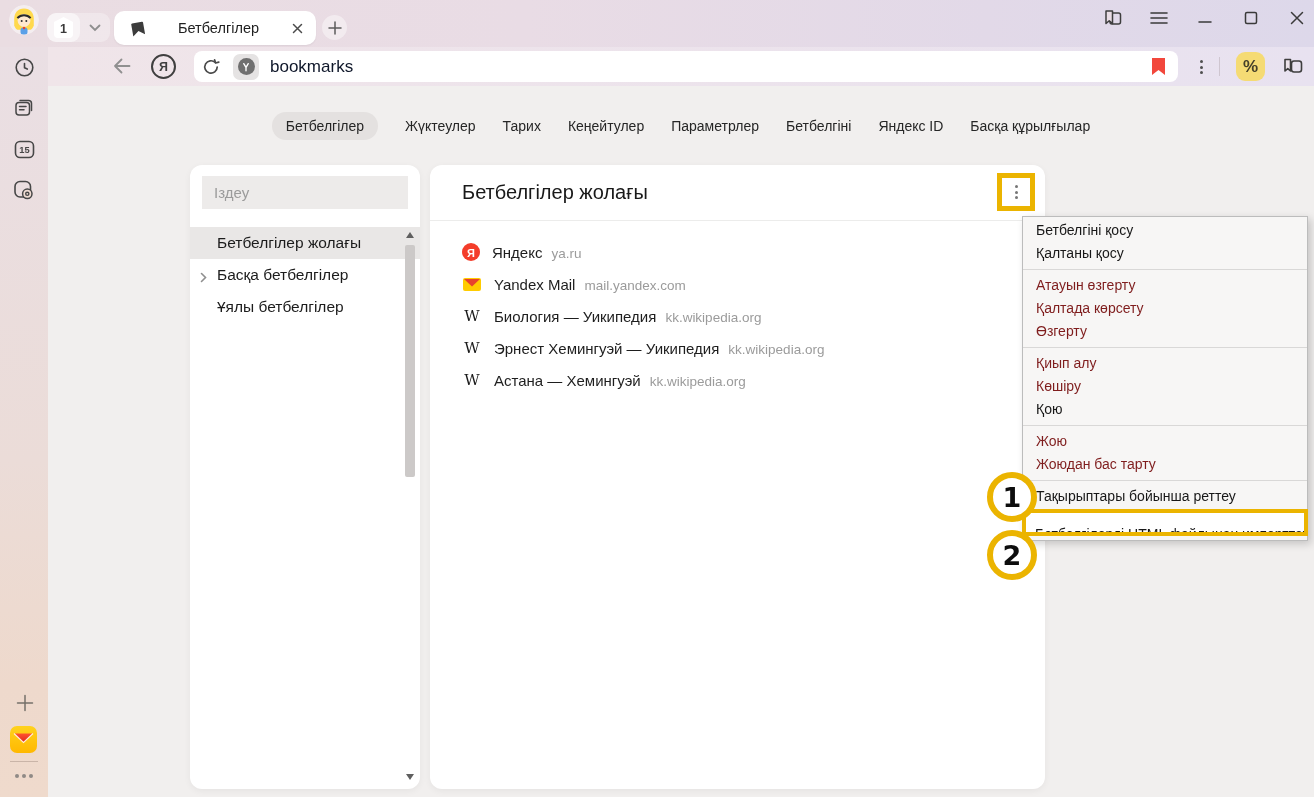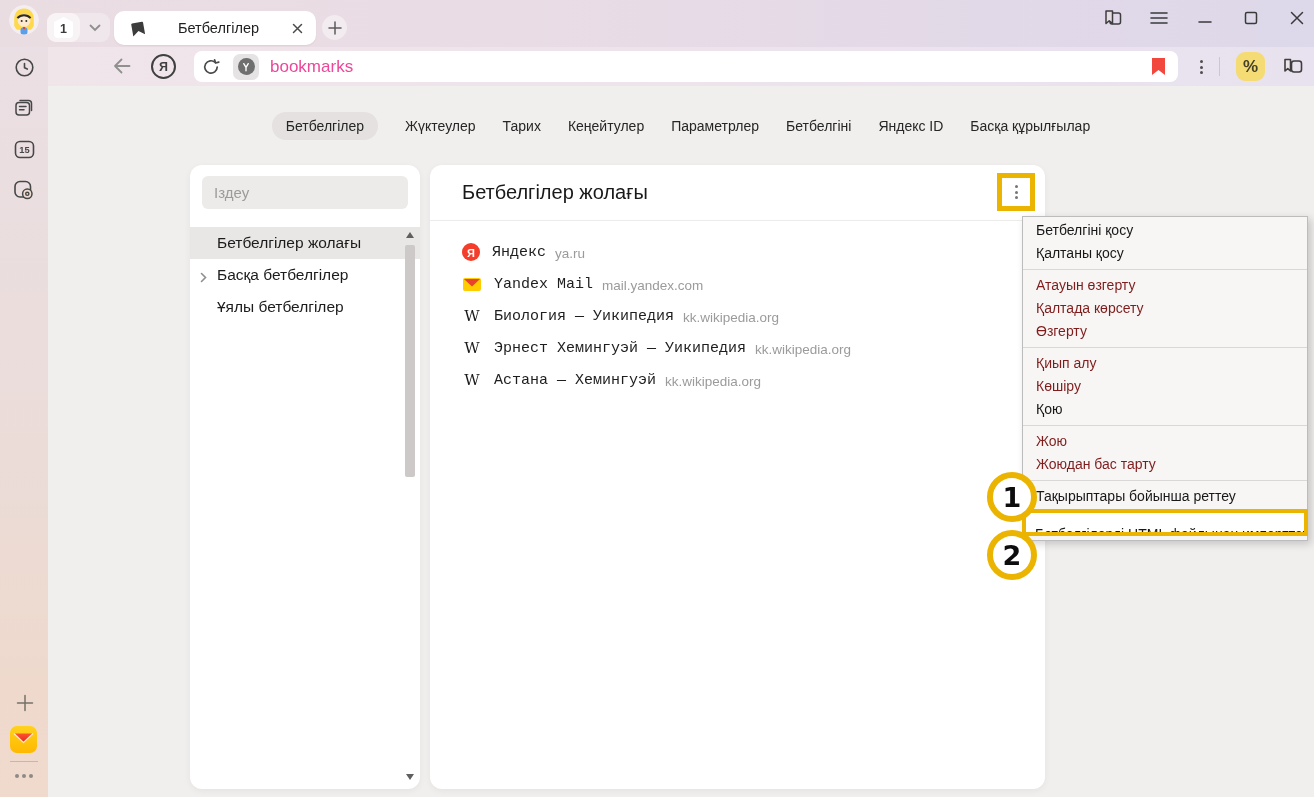--- a/index.html
+++ b/index.html
@@ -35,21 +35,21 @@
   .addressrow{position:absolute;left:48px;top:47px;right:0;height:39px;
     background:linear-gradient(90deg,#f0e5e9 0%,#ece3ec 55%,#e8e2f0 100%);}
   .back-icon{position:absolute;left:61px;top:8px;}
   .ya-circle{position:absolute;left:103px;top:7px;width:25px;height:25px;border:2px solid #3f3f3f;border-radius:50%;
     display:grid;place-items:center;font-size:12.5px;font-weight:bold;color:#3f3f3f;}
   .urlbar{position:absolute;left:146px;top:4px;width:984px;height:31px;background:#fff;border-radius:8px;
     display:flex;align-items:center;}
   .reload-icon{margin-left:8px;display:grid;place-items:center;}
   .site-chip{margin-left:13px;width:26px;height:26px;border-radius:7px;background:#e5e3e3;display:grid;place-items:center;}
   .site-chip .logo{width:17px;height:17px;border-radius:50%;background:#6f6f6f;display:grid;place-items:center;}
-  .url-text{margin-left:11px;font-size:17px;color:#ec4899;}
+  .url-text{margin-left:11px;font-size:17px;color:#0f172a;}
   .flag{margin-left:auto;margin-right:13px;display:grid;place-items:center;color:var(--flag-red);}
   .kebab{position:absolute;left:1142px;top:6px;width:22px;height:28px;display:grid;place-items:center;}
   .dotcol{display:flex;flex-direction:column;gap:2.6px;}
   .dotcol i{width:3px;height:3px;border-radius:50%;background:#4f4f4f;display:block;}
   .addr-divider{position:absolute;left:1171px;top:10px;width:1px;height:19px;background:#cfc6d0;}
   .pct-chip{position:absolute;left:1188px;top:5px;width:29px;height:29px;border-radius:9px;background:var(--pct-bg);
     display:grid;place-items:center;font-size:17px;font-weight:bold;color:#45402a;}
   .coll-icon{position:absolute;left:1234px;top:9px;}
 
   
@@ -65,21 +65,21 @@
 
   
   .page{position:absolute;left:48px;top:86px;right:0;bottom:0;background:#f1efee;}
   .navtabs{position:absolute;left:0;right:0;top:26px;display:flex;justify-content:center;align-items:center;gap:27px;}
   .navtab{font-size:14px;color:#262626;padding:6px 0;white-space:nowrap;}
   .navtab.active{background:#e4e1e0;border-radius:17px;padding:6px 14px;}
 
   .panel{position:absolute;background:#fff;border-radius:12px;box-shadow:0 2px 7px rgba(0,0,0,.05);}
   .panel-left{left:142px;top:79px;width:230px;height:624px;}
   .search-wrap{padding:11px 12px 0 12px;}
-  .search{width:100%;height:33px;background:#edebea;border:none;border-radius:6px;padding:0 12px;
+  .search{width:100%;height:33px;background:#edebea;border:none;border-radius:0;padding:0 12px;
     font-size:15px;color:#333;font-family:inherit;outline:none;}
   .search::placeholder{color:#9b9b9b;}
   .folders{margin-top:18px;}
   .folder-row{position:relative;height:32px;display:flex;align-items:center;padding-left:27px;
     font-size:15.5px;color:#1c1c1c;white-space:nowrap;}
   .folder-row.selected{background:#e9e7e6;}
   .folder-chev{position:absolute;left:10px;top:10px;}
   .vscroll{position:absolute;right:3px;top:63px;bottom:5px;width:13px;}
   .sb-up{position:absolute;top:4px;left:2px;width:0;height:0;
     border-left:4.5px solid transparent;border-right:4.5px solid transparent;border-bottom:6px solid #5f5f5f;}
@@ -89,21 +89,21 @@
 
   .panel-main{left:382px;top:79px;width:615px;height:624px;}
   .pm-header{height:56px;display:flex;align-items:center;padding:0 32px;border-bottom:1px solid #ececeb;}
   .pm-title{font-size:20px;color:#191919;}
   .bm-list{padding-top:15px;}
   .bm-row{height:32px;display:flex;align-items:center;padding:0 32px;white-space:nowrap;}
   .fav{width:20px;height:20px;margin-right:12px;display:grid;place-items:center;flex:none;}
   .fav-ya{width:18px;height:18px;border-radius:50%;background:var(--ya-red);color:#fff;
     font-size:11px;font-weight:bold;padding-top:1px;}
   .fav-wiki{font-family:"DejaVu Serif","Liberation Serif",serif;font-size:15px;color:#1a1a1a;}
-  .bm-title{font-size:15px;color:#1e1e1e;font-family:Liberation Mono, monospace;}
+  .bm-title{font-size:15px;color:#1e1e1e;}
   .bm-url{font-size:13.5px;color:#9b9b9b;margin-left:9px;padding-top:2px;}
 
   
   .dots-highlight{position:absolute;left:949px;top:87px;width:38px;height:38px;border:5px solid var(--hl);
     background:#fff;display:grid;place-items:center;z-index:15;}
   .dots-highlight .dotcol i{background:#767676;}
 
   
   .ctx-menu{position:absolute;left:974px;top:130px;width:286px;background:#f7f6f5;border:1px solid #bcbcbc;
     box-shadow:3px 3px 8px rgba(0,0,0,.18);padding:2px 0 3px 0;z-index:10;}

